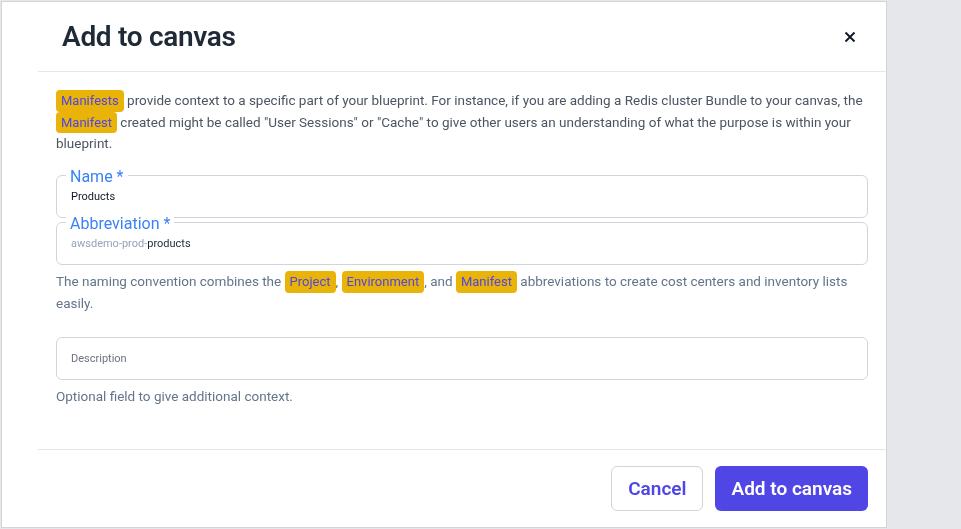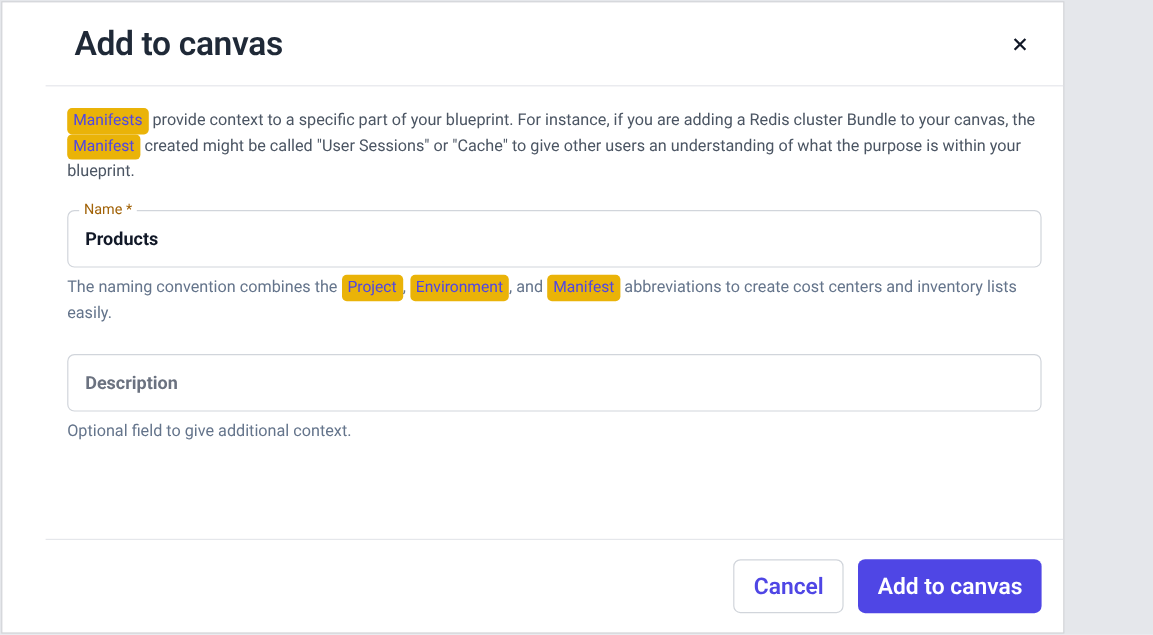--- a/index.html
+++ b/index.html
@@ -77,33 +77,32 @@
     .field-wrapper {
       position: relative;
       margin-bottom: 4px;
     }
     .field-label {
       position: absolute;
       top: -8px;
       left: 10px;
       background: #ffffff;
       padding: 0 4px;
-      font-size: 12px;
-      color: #a16207;
+      font-size: 16px;
+      color: #3b82f6;
     }
     .field-input {
       width: 100%;
       border: 1px solid #d1d5db;
       border-radius: 6px;
       padding: 14px 14px;
-      font-size: 15px;
+      font-size: 11px;
       color: #111827;
       outline: none;
       font-family: inherit;
-      font-weight: bold;
     }
     .field-input::placeholder {
       color: #6b7280;
     }
     .helper-text {
       font-size: 13.5px;
       color: #64748b;
       margin-top: 6px;
       margin-bottom: 24px;
       line-height: 1.5;
@@ -156,20 +155,26 @@
   <div class="modal-body">
     <p class="intro-text">
       <span class="tag">Manifests</span><span> provide context to a specific part of your blueprint. For instance, if you are adding a Redis cluster Bundle to your canvas, the </span><span class="tag">Manifest</span><span> created might be called "User Sessions" or "Cache" to give other users an understanding of what the purpose is within your blueprint.</span>
     </p>
 
     <div class="field-wrapper">
       <label class="field-label">Name *</label>
       <input type="text" class="field-input" value="Products" style="">
     </div>
 
+    <div class="field-wrapper">
+      <label class="field-label">Abbreviation *</label>
+      <div class="field-input" style="cursor:text;">
+        <span class="prefix-muted">awsdemo-prod-</span><span class="prefix-dark">products</span>
+      </div>
+    </div>
     <p class="helper-text">
       <span>The naming convention combines the </span><span class="tag">Project</span><span>, </span><span class="tag">Environment</span><span>, and </span><span class="tag">Manifest</span><span> abbreviations to create cost centers and inventory lists easily.</span>
     </p>
 
     <div class="field-wrapper">
       <input type="text" class="field-input" placeholder="Description" style="">
     </div>
     <p class="helper-text">Optional field to give additional context.</p>
   </div>
 

